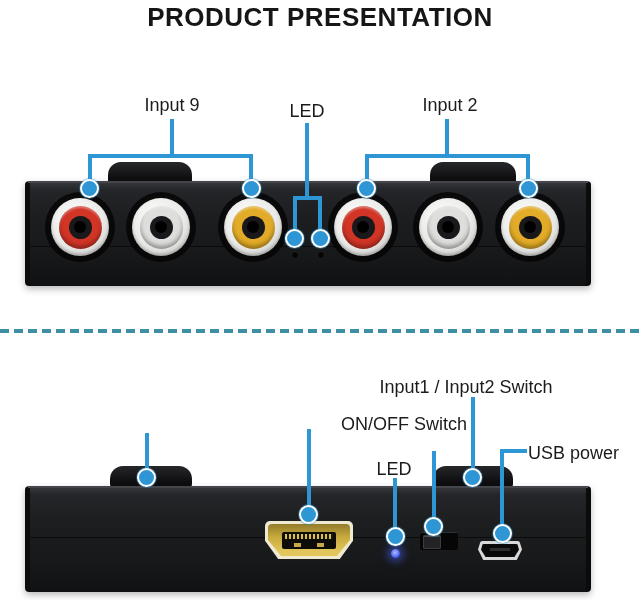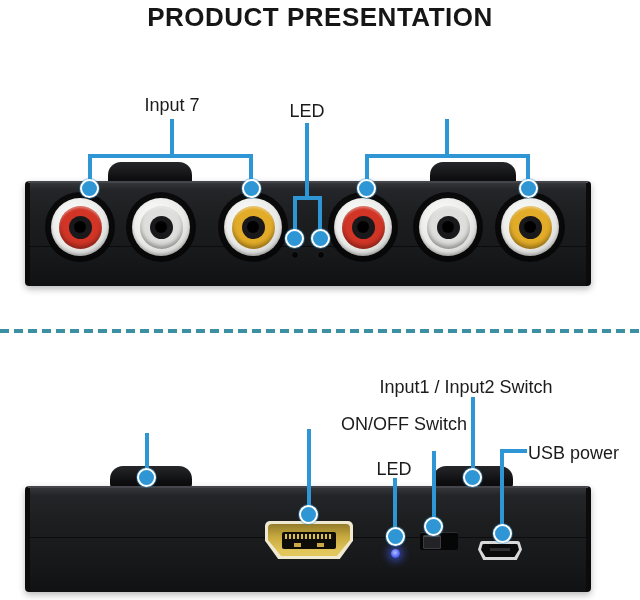--- a/index.html
+++ b/index.html
@@ -73,22 +73,23 @@
     border-radius:3px;clip-path:polygon(4% 0,96% 0,100% 45%,88% 100%,12% 100%,0 45%);}
   .usb-slot{position:absolute;left:9px;top:4px;width:20px;height:3px;background:#2f2f32;}
 </style>
 </head>
 <body>
 
 <div id="stage">
 
   <div class="abs title">PRODUCT PRESENTATION</div>
 
-  <div class="abs lbl" style="left:112px;top:95px;width:120px;">Input 7</div>
+  <div class="abs lbl" style="left:112px;top:95px;width:120px;">Input 9</div>
   <div class="abs lbl" style="left:267px;top:101px;width:80px;">LED</div>
+  <div class="abs lbl" style="left:390px;top:95px;width:120px;">Input 2</div>
 
   <div class="abs cline" style="left:170px;top:119px;width:4px;height:35px;"></div>
   <div class="abs bracket" style="left:88px;top:154px;width:157px;height:27px;"></div>
   <div class="abs dot" style="left:80px;top:179px;"></div>
   <div class="abs dot" style="left:242px;top:179px;"></div>
 
   <div class="abs cline" style="left:445px;top:119px;width:4px;height:35px;"></div>
   <div class="abs bracket" style="left:365px;top:154px;width:157px;height:27px;"></div>
   <div class="abs dot" style="left:357px;top:179px;"></div>
   <div class="abs dot" style="left:519px;top:179px;"></div>

